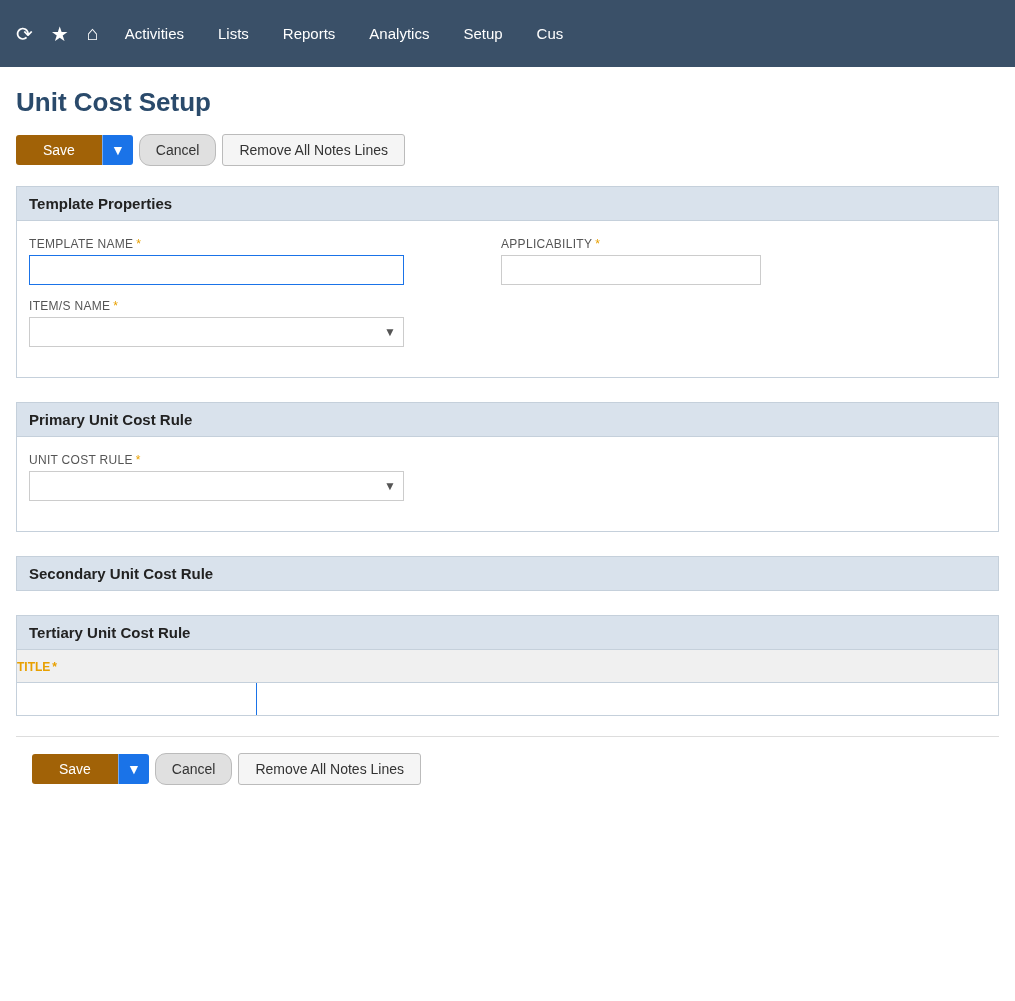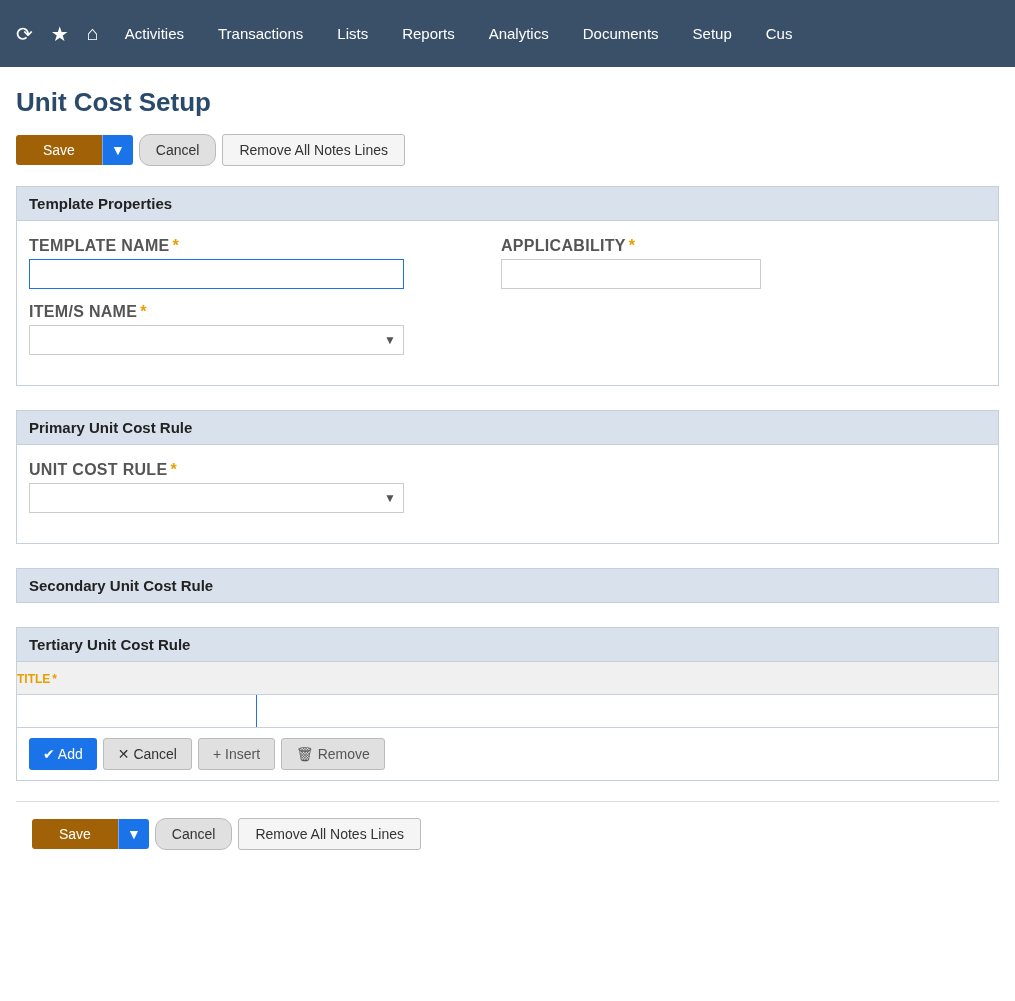--- a/index.html
+++ b/index.html
@@ -118,22 +118,22 @@
     }
     .form-field {
       display: flex;
       flex-direction: column;
       gap: 4px;
     }
     .form-field.wide { flex: 1; max-width: 390px; }
     .form-field.applicability { flex: 1; margin-left: 42px; }
 
     .field-label {
-      font-size: 16px;
-      font-weight: bold;
+      font-size: 12px;
+      font-weight: normal;
       color: #555;
       text-transform: uppercase;
       letter-spacing: 0.3px;
     }
     .field-label .required {
       color: #e8a000;
       margin-left: 3px;
     }
     .field-input {
       border: 1.5px solid #1a73e8;
@@ -280,25 +280,23 @@
     }
   </style>
 </head>
 <body>
 
 <nav class="navbar">
   <span class="nav-icon">⟳</span>
   <span class="nav-icon">★</span>
   <span class="nav-icon">⌂</span>
   <a class="nav-link">Activities</a>
-  <a class="nav-link">Transactions</a>
   <a class="nav-link">Lists</a>
   <a class="nav-link">Reports</a>
   <a class="nav-link">Analytics</a>
-  <a class="nav-link">Documents</a>
   <a class="nav-link">Setup</a>
   <a class="nav-link">Cus</a>
 </nav>
 
 <div class="page-content">
 
   <h1 class="page-title">Unit Cost Setup</h1>
 
   <div class="toolbar">
     <div class="btn-save-group">
@@ -377,26 +375,20 @@
     <div class="section-header">Tertiary Unit Cost Rule</div>
     <div class="title-row">
       <span class="title-label">
         <span>TITLE</span><span style="color:#e8a000;margin-left:2px;">*</span>
       </span>
     </div>
     <div class="title-input-row">
       <input type="text" class="title-text-input" value="" style="">
       <input type="text" class="title-text-input-2" value="" style="">
     </div>
-    <div class="row-actions">
-      <button class="btn-add">✔ Add</button>
-      <button class="btn-row-cancel">✕ Cancel</button>
-      <button class="btn-insert">+ Insert</button>
-      <button class="btn-remove">🗑 Remove</button>
-    </div>
   </div>
 
   <div class="bottom-toolbar">
     <div class="btn-save-group">
       <button class="btn-save">Save</button>
       <button class="btn-save-dropdown">▼</button>
     </div>
     <button class="btn-cancel">Cancel</button>
     <button class="btn-remove-notes">Remove All Notes Lines</button>
   </div>

